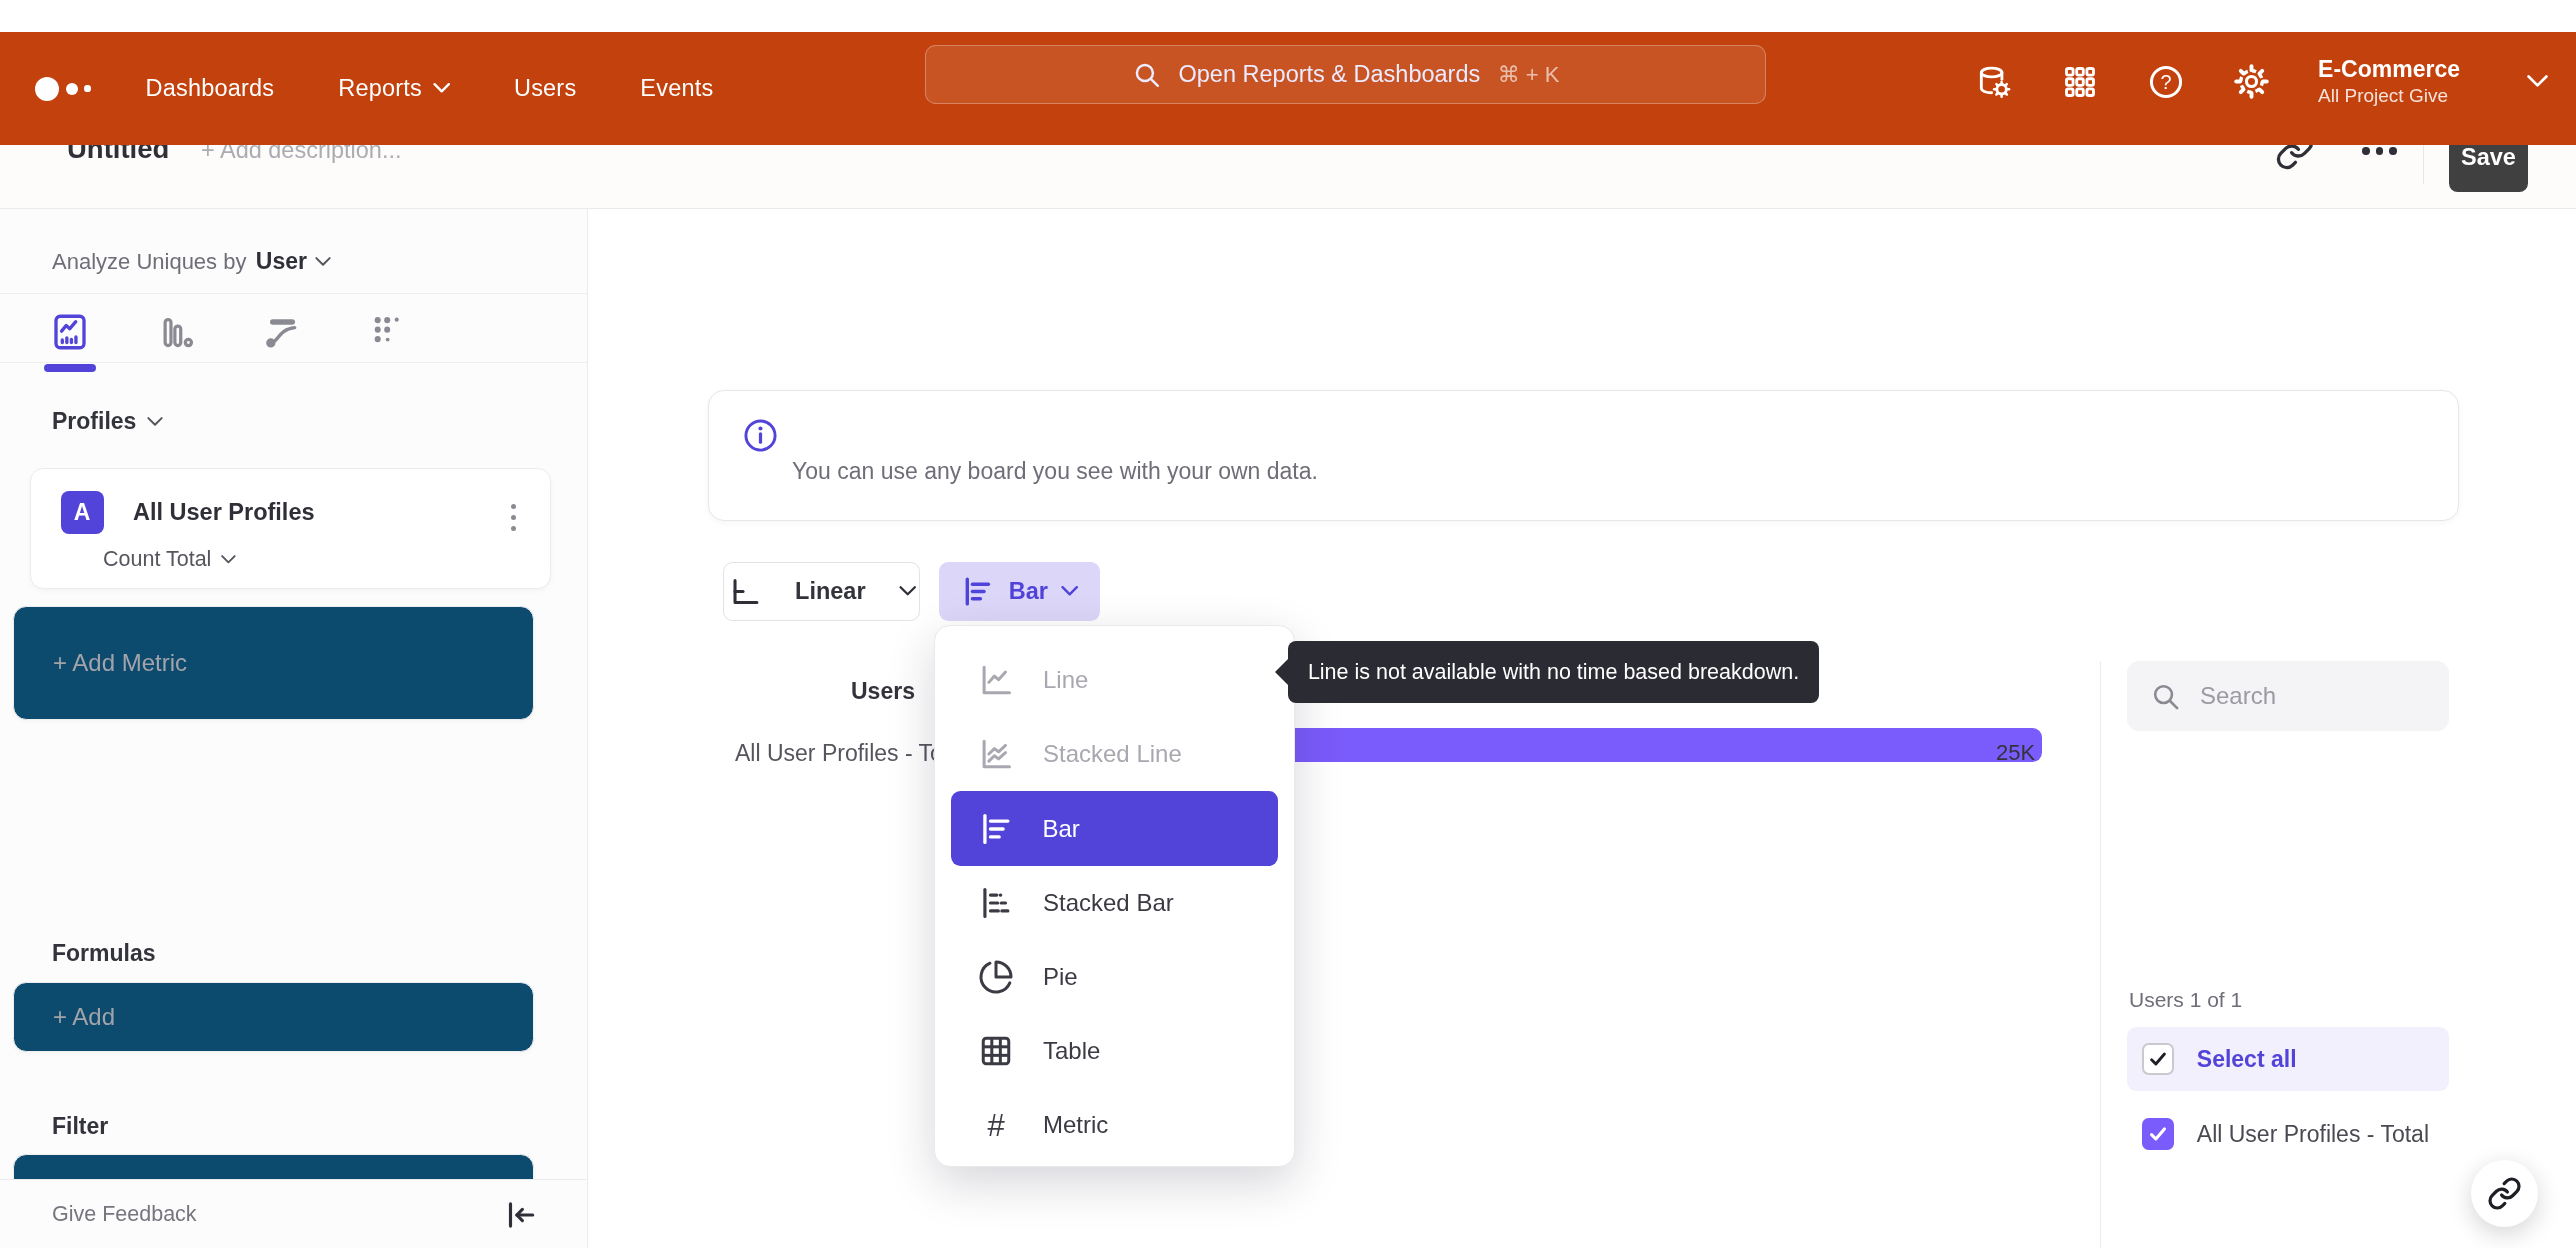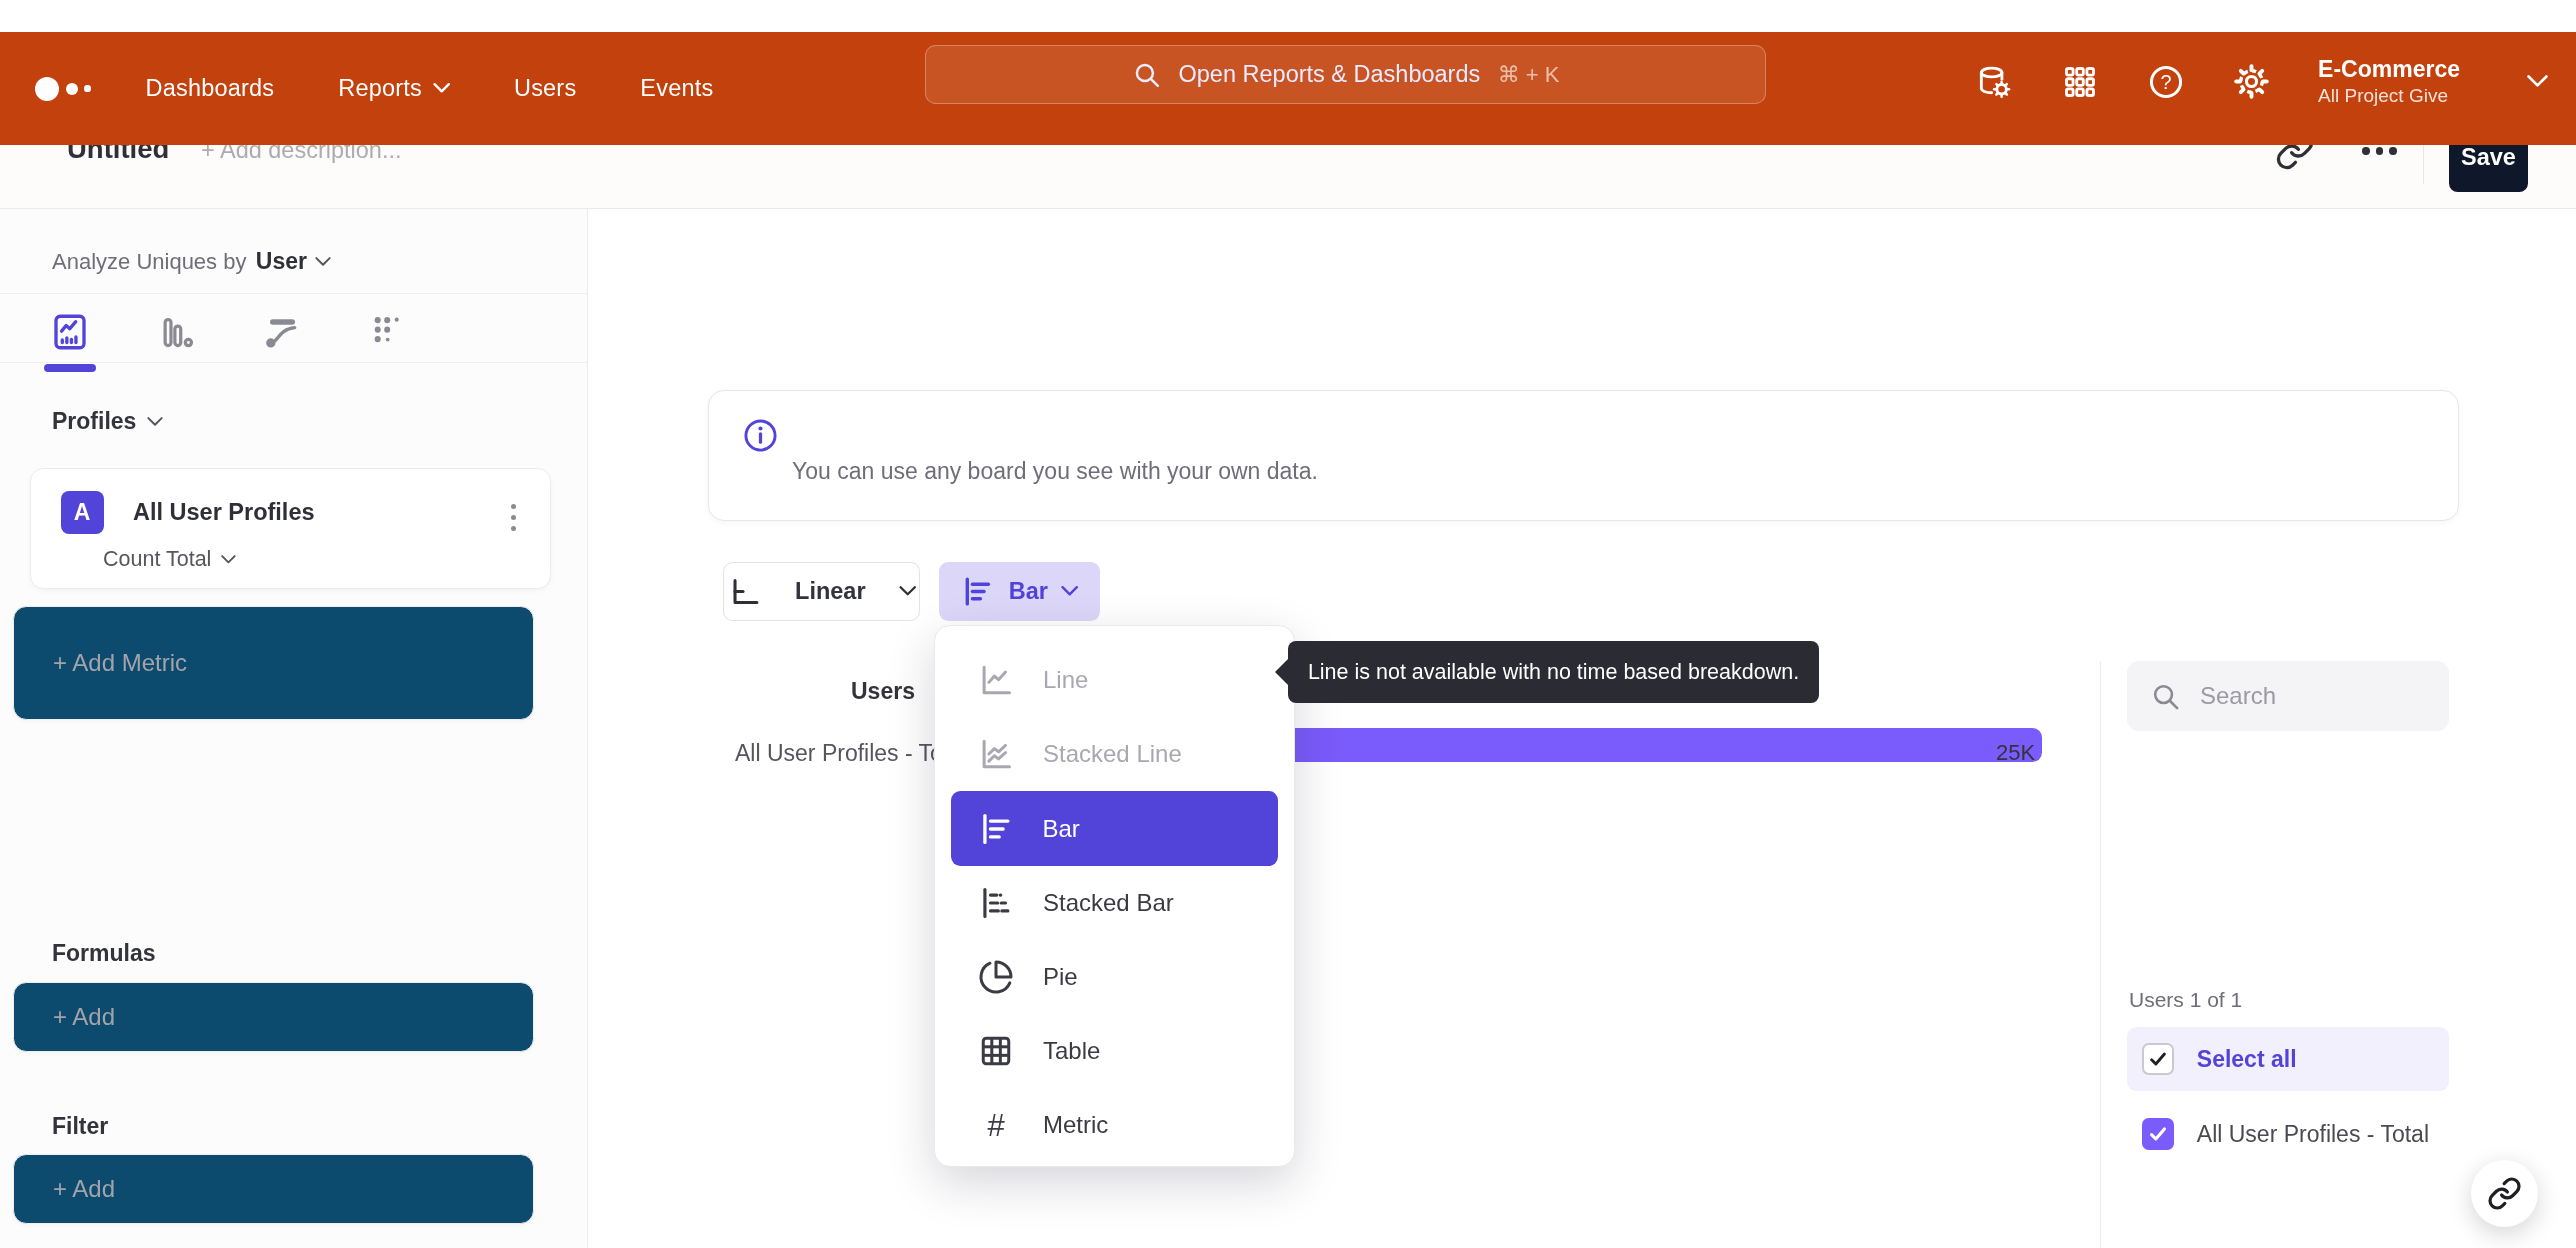--- a/index.html
+++ b/index.html
@@ -25,21 +25,21 @@
   .proj-chevron { margin-left:19px; }
 
   
   .titlebar { position:absolute; left:0; top:99px; width:2576px; height:110px; background:#FDFCFA; border-bottom:1.3px solid #EBEBEC; z-index:30; }
   .doc-title { position:absolute; left:67px; top:34px; font-size:27.5px; font-weight:700; color:#2F2F38; }
   .doc-desc { position:absolute; left:201px; top:38px; font-size:23.5px; color:#ABABB2; cursor:text; }
   .tb-link { position:absolute; left:2275px; top:32px; width:40px; height:40px; cursor:pointer; }
   .tb-more { position:absolute; left:2356px; top:32px; width:47px; height:40px; display:flex; align-items:center; justify-content:center; gap:6px; cursor:pointer; }
   .tb-more i { width:7.4px; height:7.4px; border-radius:50%; background:#2F2F38; display:block; }
   .tb-divider { position:absolute; left:2423px; top:23px; width:1.3px; height:62px; background:#E7E7E9; }
-  .save-btn { position:absolute; left:2449px; top:24px; width:79px; height:69px; background:#0f172a; color:#fff; font-size:23.5px; font-weight:600; border:none; border-radius:8.7px; cursor:pointer; }
+  .save-btn { position:absolute; left:2449px; top:24px; width:79px; height:69px; background:#404040; color:#fff; font-size:23.5px; font-weight:600; border:none; border-radius:8.7px; cursor:pointer; }
 
   
   .sidebar { position:absolute; left:0; top:209px; width:588px; height:1040px; background:#FCFCFC; border-right:1.3px solid #EBEBEC; z-index:20; }
   .analyze { position:absolute; left:52px; top:39px; font-size:22px; color:#6E6E78; display:flex; align-items:center; gap:9.4px; white-space:nowrap; }
   .analyze b { color:#2F2F38; font-weight:600; font-size:23px; cursor:pointer; display:flex; align-items:center; gap:8px; }
   .sb-div1 { position:absolute; left:0; top:84px; width:588px; height:1.3px; background:#EFEFF0; }
   .sb-tabs { position:absolute; left:40px; top:94px; display:flex; gap:46px; }
   .sb-tab { width:60px; height:58px; display:flex; align-items:center; justify-content:center; cursor:pointer; position:relative; }
   .sb-tab.active::after { content:""; position:absolute; left:4px; right:4px; bottom:-10.7px; height:8px; border-radius:4.7px; background:#5243D9; }
   .sb-div2 { position:absolute; left:0; top:153px; width:588px; height:1.3px; background:#EFEFF0; }
@@ -299,20 +299,30 @@
     </div>
 
     <div class="add-card add-metric-card">+ Add Metric</div>
 
     <div class="sec-heading h-formulas">Formulas</div>
     <div class="add-card card-formulas">+ Add</div>
 
     <div class="sec-heading h-filter">Filter</div>
     <div class="add-card card-filter">+ Add</div>
 
+    <div class="sb-footer">
+      <span class="feedback">Give Feedback</span>
+      <span class="collapse-btn">
+        <svg width="38" height="38" viewBox="0 0 24 24" fill="none" stroke="#2F2F38" stroke-width="2" stroke-linecap="round" stroke-linejoin="round">
+            <line x1="6" y1="5" x2="6" y2="19"></line>
+            <line x1="20" y1="12" x2="10" y2="12"></line>
+            <path d="M13.5 8.5L10 12l3.5 3.5"></path>
+          </svg>
+      </span>
+    </div>
   </aside>
 
   <main class="main">
 
     <div class="banner">
       <span class="banner-icon">
         <svg width="35" height="35" viewBox="0 0 24 24">
             <circle cx="12" cy="12" r="10" fill="none" stroke="#5243D9" stroke-width="2"></circle>
             <line x1="12" y1="10.8" x2="12" y2="16.6" stroke="#5243D9" stroke-width="2.2" stroke-linecap="round"></line>
             <circle cx="12" cy="7.2" r="1.4" fill="#5243D9"></circle>

